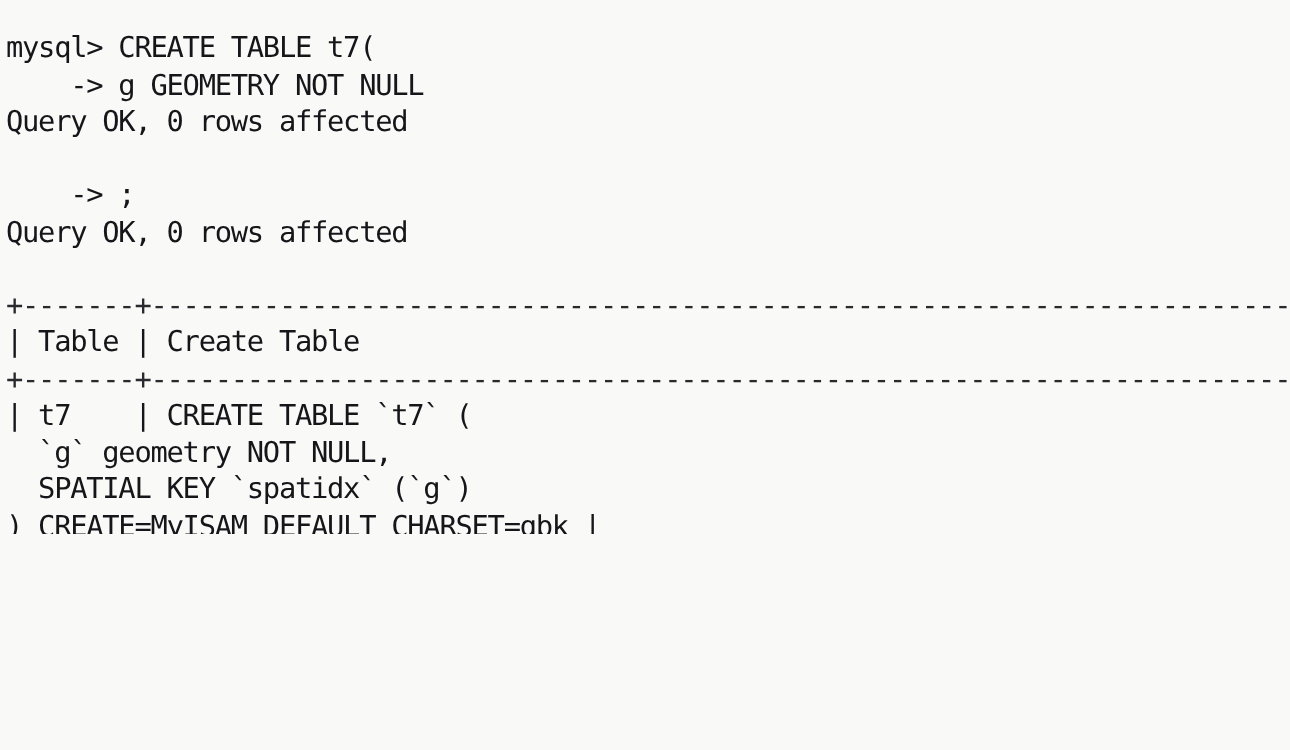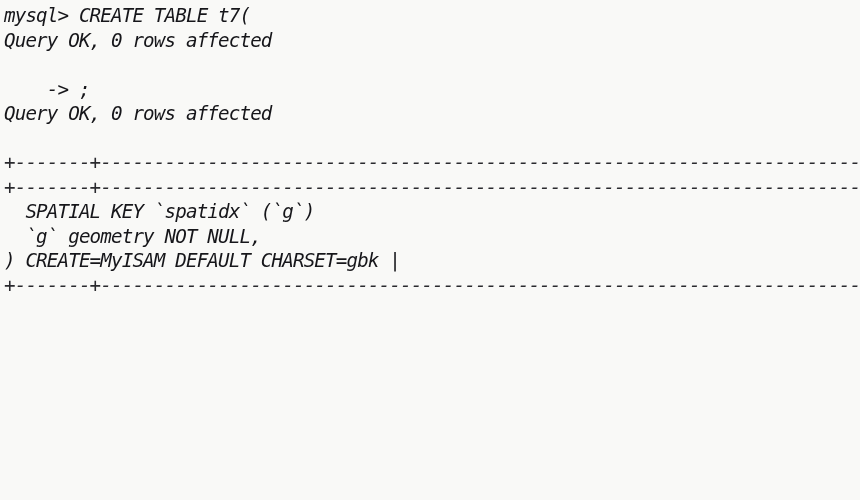--- a/index.html
+++ b/index.html
@@ -12,23 +12,22 @@
     background: #f9f9f7;
     font-family: "DejaVu Sans Mono", "Liberation Mono", monospace;
     overflow: hidden;
   }
   #terminal {
     position: relative;
     width: 860px;
     height: 356px;
     background: #f9f9f7;
     box-sizing: border-box;
-    padding: 4px 0 0 4px;
+    padding: 20px 0 0 4px;
     overflow: hidden;
-    font-style: italic;
   }
   .console-line {
     display: block;
     height: 24.5px;
     line-height: 24.5px;
     font-size: 19.2px;
     letter-spacing: -0.85px;
     color: #16161a;
     white-space: pre;
     font-family: "DejaVu Sans Mono", "Liberation Mono", monospace;
@@ -39,24 +38,27 @@
   }
   .console-line.rule {
     color: #2a2a2e;
   }
 </style>
 </head>
 <body>
 
 <div id="terminal">
     <span class="console-line">mysql&gt; CREATE TABLE t7(</span>
+    <span class="console-line">    -&gt; g GEOMETRY NOT NULL</span>
     <span class="console-line">Query OK, 0 rows affected</span>
     <span class="console-line blank"></span>
     <span class="console-line">    -&gt; ;</span>
     <span class="console-line">Query OK, 0 rows affected</span>
     <span class="console-line blank"></span>
     <span class="console-line rule">+-------+----------------------------------------------------------------------------</span>
+    <span class="console-line">| Table | Create Table</span>
     <span class="console-line rule">+-------+----------------------------------------------------------------------------</span>
+    <span class="console-line">| t7    | CREATE TABLE `t7` (</span>
+    <span class="console-line">  `g` geometry NOT NULL,</span>
     <span class="console-line">  SPATIAL KEY `spatidx` (`g`)</span>
-    <span class="console-line">  `g` geometry NOT NULL,</span>
     <span class="console-line">) CREATE=MyISAM DEFAULT CHARSET=gbk |</span>
     <span class="console-line rule">+-------+----------------------------------------------------------------------------</span>
   </div>
 
 </body></html>

